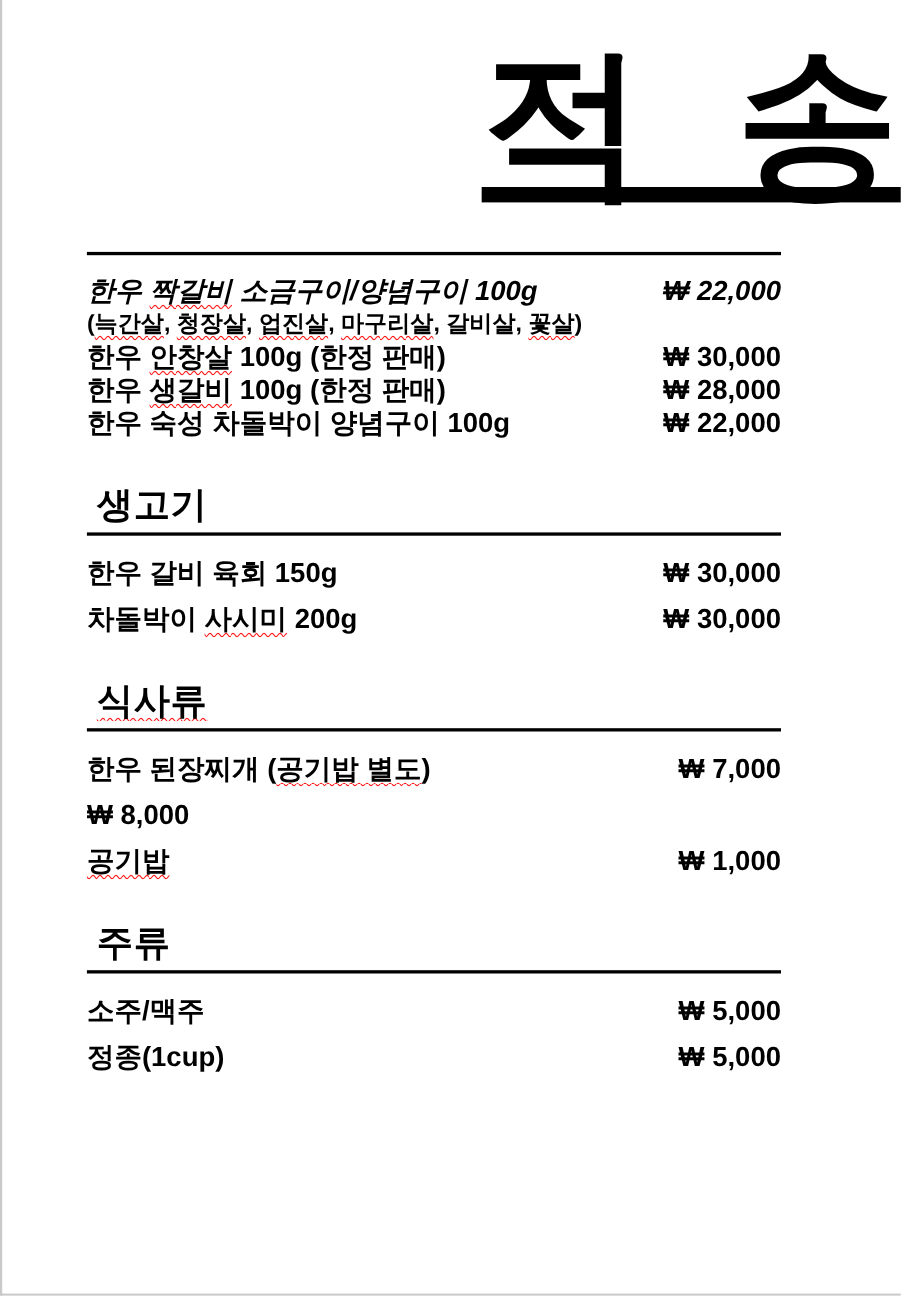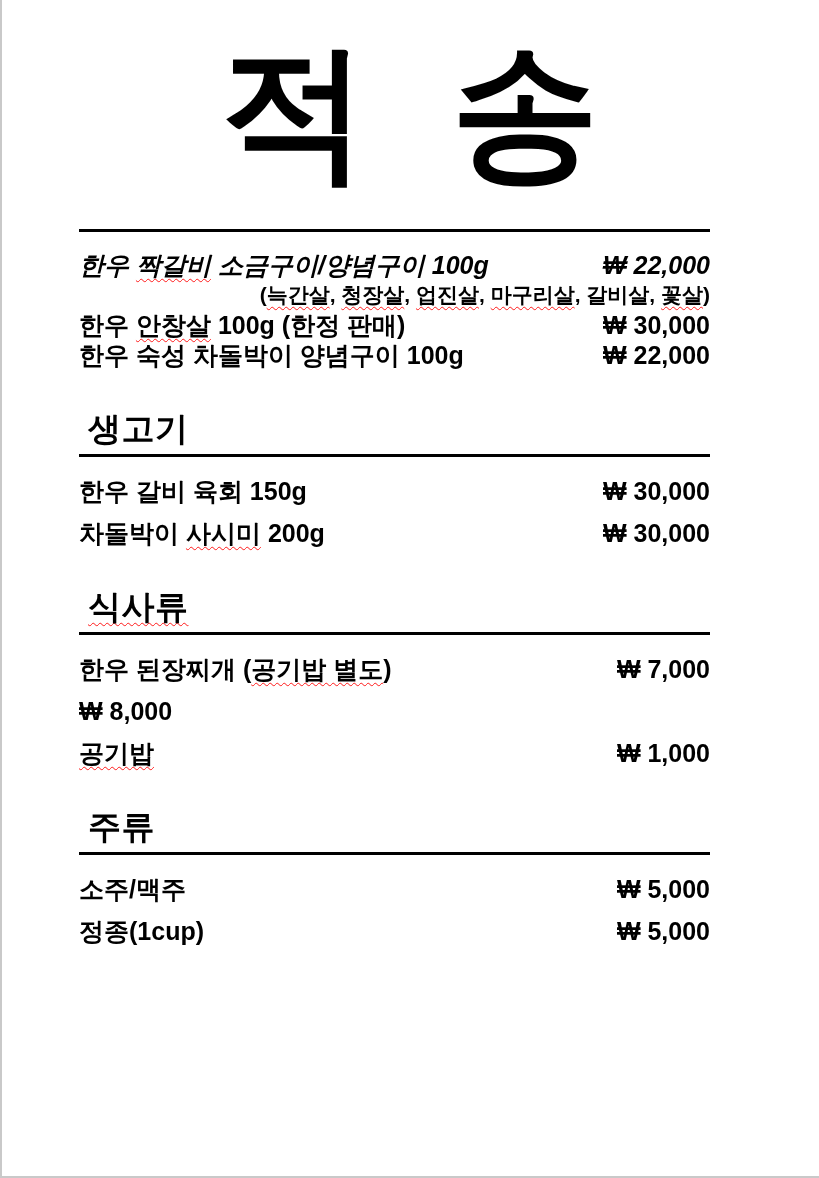--- a/index.html
+++ b/index.html
@@ -13,27 +13,28 @@
   .page {
     position: relative;
     width: 819px; height: 1178px;
     background: #ffffff;
     border-left: 2px solid #c9c9c9;
     border-bottom: 2px solid #c9c9c9;
     overflow: hidden;
   }
   .doc-title {
     margin: 26px 0 12px 0;
-    text-align: center;
+    text-align: right;
     font-size: 148px;
     line-height: 1.16;
     font-weight: 800;
     letter-spacing: 2px;
     word-spacing: 38px;
     white-space: nowrap;
+    text-decoration: underline;
   }
   .content {
     padding-left: 77px;
     padding-right: 109px; 
   }
   .menu-section { margin-top: 42px; }
   .menu-section.first { margin-top: 31px; }
   .section-heading {
     margin: 0;
     padding-left: 9px;
@@ -52,21 +53,21 @@
     justify-content: space-between;
     align-items: baseline;
     font-size: 25px;
     font-weight: 800;
     line-height: 30px;
     margin-top: 12px;
   }
   .rows .menu-row:first-child { margin-top: 19px; }
   .menu-section.dense .menu-row { margin-top: 0; }
   .menu-section.dense .rows .menu-row:first-child { margin-top: 18px; font-style: italic; }
-  .menu-row.sub { font-size: 21px; justify-content: flex-end; }
+  .menu-row.sub { font-size: 21px; }
   .item-label { white-space: nowrap; }
   .item-price { white-space: nowrap; font-weight: 800; }
   .sq {
     text-decoration-line: underline;
     text-decoration-style: wavy;
     text-decoration-color: #ff1a1a;
     text-decoration-thickness: 1px;
     text-underline-offset: 4px;
     text-decoration-skip-ink: none;
   }
@@ -88,20 +89,24 @@
   <div class="menu-row sub">
     <span class="item-label"><span>(</span><span class="sq">늑간살</span><span>, </span><span class="sq">청장살</span><span>, </span><span class="sq">업진살</span><span>, </span><span class="sq">마구리살</span><span>, 갈비살, </span><span class="sq">꽃살</span><span>)</span></span>
     <span class="item-price"></span>
   </div>
 
   <div class="menu-row">
     <span class="item-label"><span>한우 </span><span class="sq">안창살</span><span> 100g (한정 판매)</span></span>
     <span class="item-price">₩ 30,000</span>
   </div>
 
+  <div class="menu-row">
+    <span class="item-label"><span>한우 </span><span class="sq">생갈비</span><span> 100g (한정 판매)</span></span>
+    <span class="item-price">₩ 28,000</span>
+  </div>
 
   <div class="menu-row">
     <span class="item-label"><span>한우 숙성 차돌박이 양념구이 100g</span></span>
     <span class="item-price">₩ 22,000</span>
   </div>
 </div>
   </section>
 
   <section class="menu-section">
     <h2 class="section-heading"><span>생고기</span></h2>

